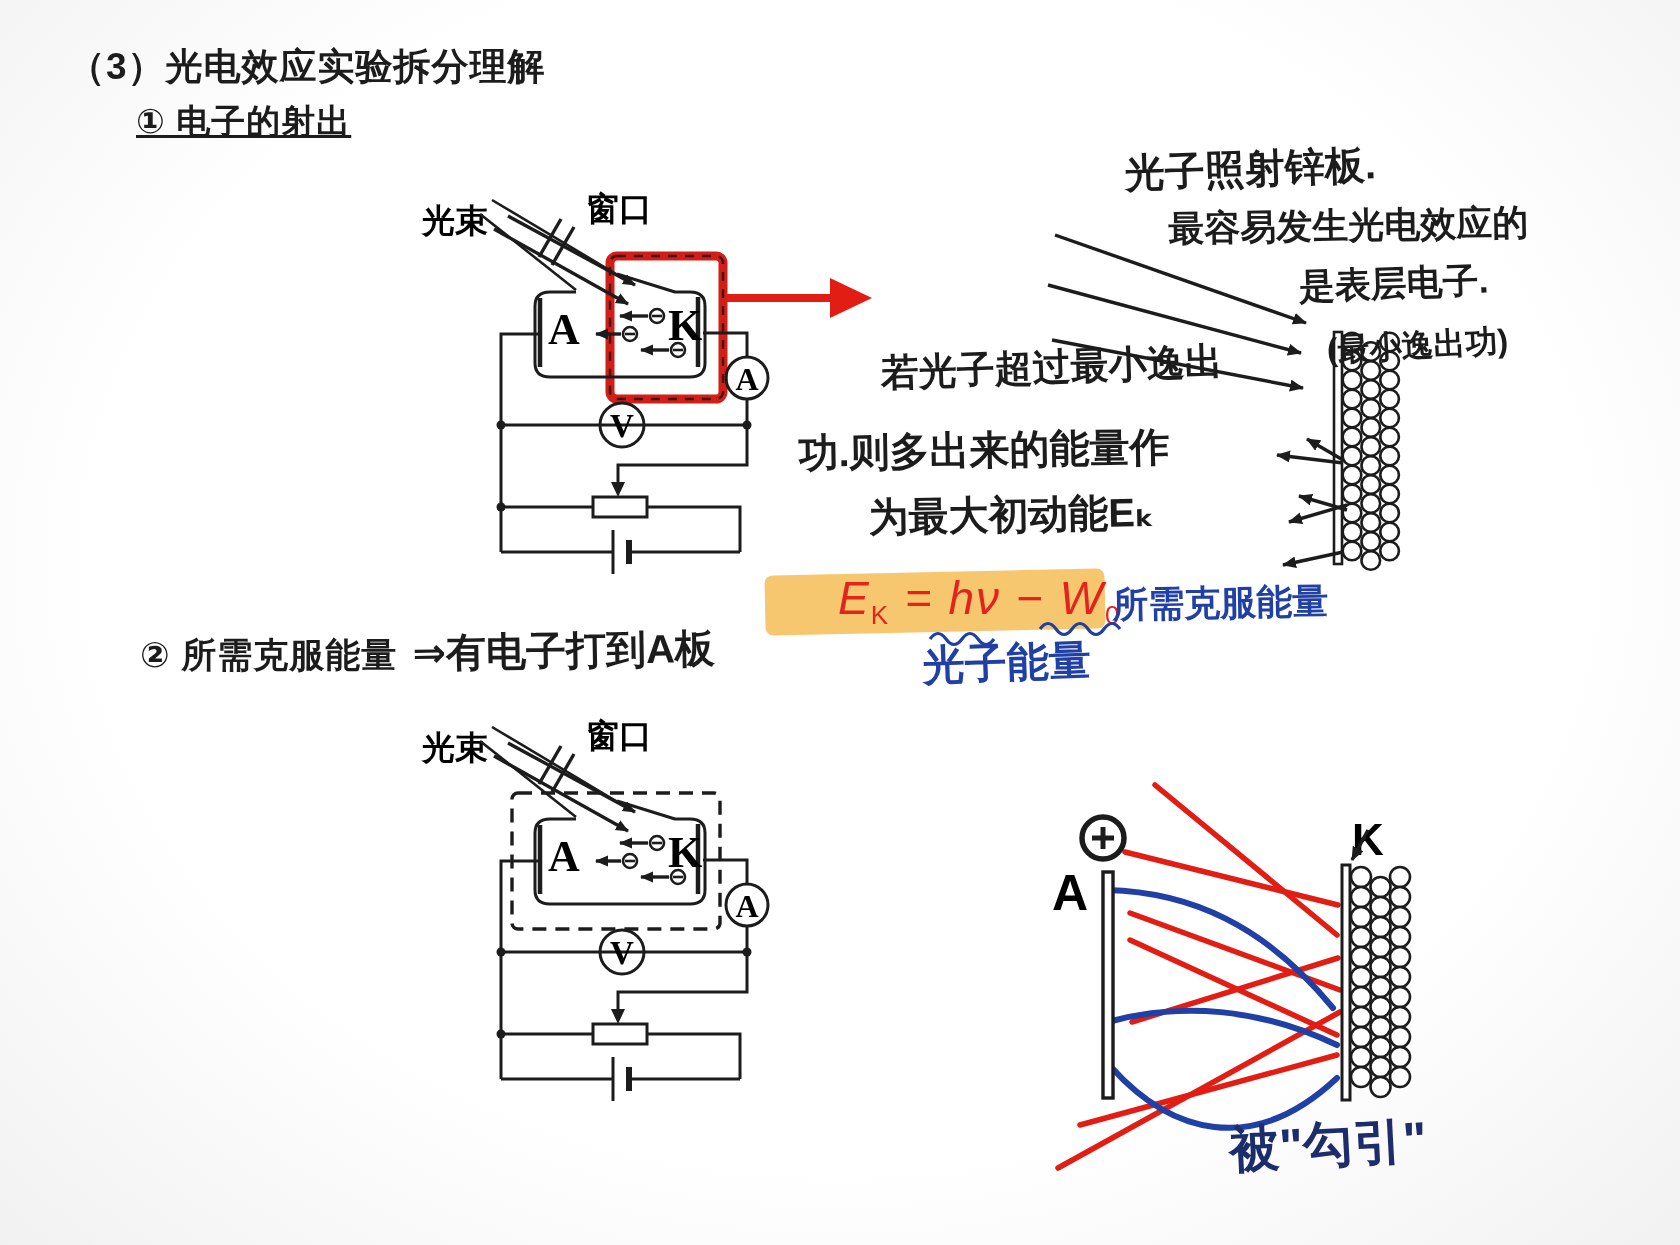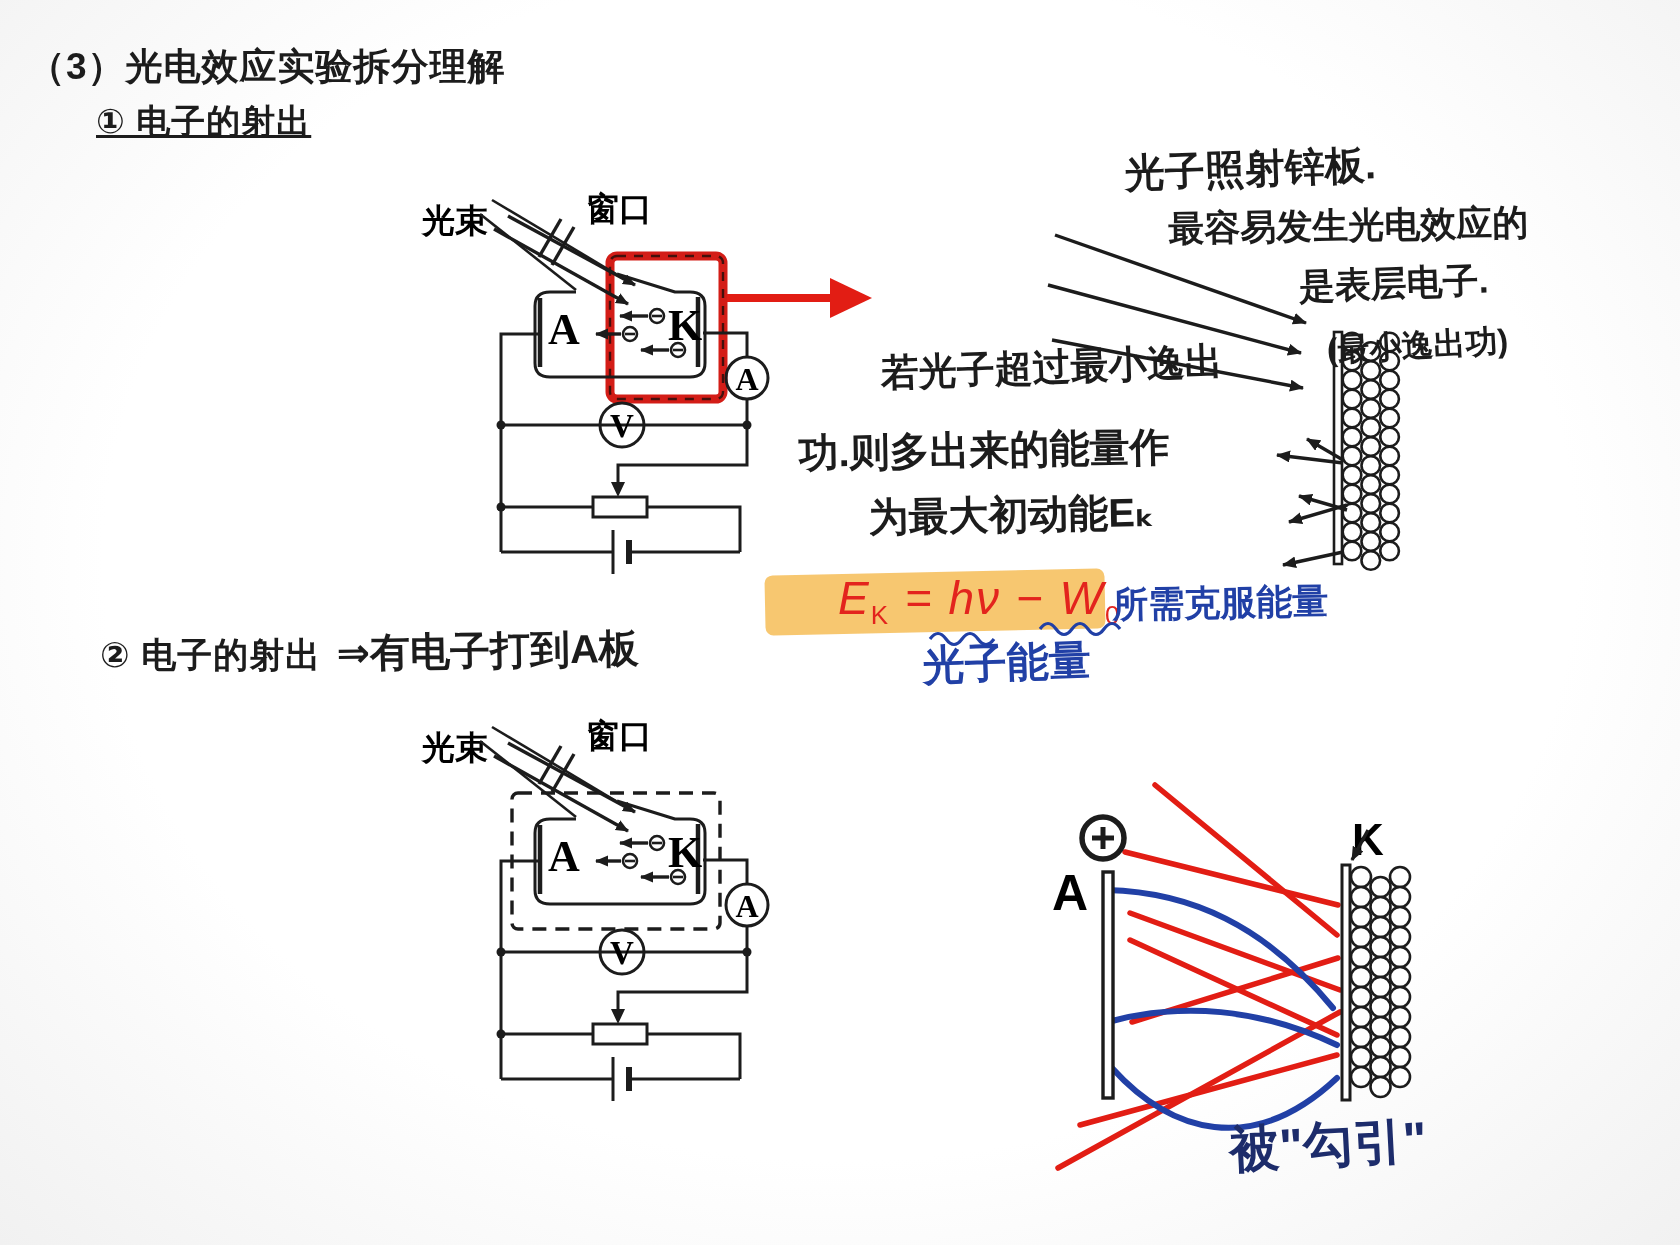--- a/index.html
+++ b/index.html
@@ -1,19 +1,19 @@
 <!DOCTYPE html>
 <html><head>
 <meta charset="utf-8">
 <style>
   html,body{margin:0;padding:0;background:#e8e8e8;}
   #page{position:relative;width:1680px;height:1245px;background:radial-gradient(ellipse at 50% 45%, #ffffff 62%, #f1f1f1 100%);
         font-family:"Liberation Sans","DejaVu Sans",sans-serif;color:#1c1c1c;overflow:hidden;}
   .abs{position:absolute;line-height:1.15;white-space:nowrap;}
-  .printed{font-weight:800;letter-spacing:1px;}
+  .printed{font-weight:800;letter-spacing:1px;margin-left:40px;}
   .hw{font-weight:700;transform-origin:left top;}
   svg{position:absolute;overflow:visible;}
   svg text{font-family:"Liberation Sans","DejaVu Sans",sans-serif;}
   .meterletter{font-family:"Liberation Serif","DejaVu Serif",serif;font-weight:700;}
   .platelabel{font-family:"Liberation Serif","DejaVu Serif",serif;font-weight:700;}
   .wire{stroke:#1c1c1c;stroke-width:3;fill:none;}
   .thin{stroke:#1c1c1c;stroke-width:2.6;fill:none;}
   .plate{stroke:#1c1c1c;stroke-width:4.5;}
   .tube{stroke:#1c1c1c;stroke-width:3;fill:none;stroke-linejoin:round;}
   .beam{stroke:#1c1c1c;stroke-width:3.4;fill:none;}
@@ -192,21 +192,21 @@
   <svg style="left:928px;top:630px;" width="80" height="18" viewBox="0 0 80 18">
     <path d="M2,9 q8,-11 16,0 t16,0 t16,0 t16,0" fill="none" stroke="#2140a6" stroke-width="3.2"></path>
   </svg>
   <svg style="left:1038px;top:620px;" width="86 " height="18" viewBox="0 0 86 18">
     <path d="M2,9 q8,-11 16,0 t16,0 t16,0 t16,0 t16,0" fill="none" stroke="#2140a6" stroke-width="3.2"></path>
   </svg>
   <div class="abs hw blue" style="left:1112px;top:584px;font-size:36px;transform:rotate(-1deg);">所需克服能量</div>
   <div class="abs hw blue" style="left:922px;top:642px;font-size:42px;transform:rotate(-2deg);">光子能量</div>
 
   <div class="abs" style="left:100px;top:630px;">
-    <span class="printed" style="font-size:35px;">② 电子的射出</span>
+    <span class="printed" style="font-size:35px;">② 所需克服能量</span>
     <span class="hw" style="font-size:40px;margin-left:10px;display:inline-block;transform:rotate(-1deg);">⇒有电子打到A板</span>
   </div>
 
   <svg style="left:380px;top:697px;" width="520" height="430" viewBox="0 0 520 430">
     <defs>
       <marker id="c2ah" markerWidth="14" markerHeight="12" refX="12" refY="5.5" orient="auto" markerUnits="userSpaceOnUse">
         <path d="M0,0 L13,5.5 L0,11 z" fill="#1c1c1c"></path>
       </marker>
     </defs>
 

